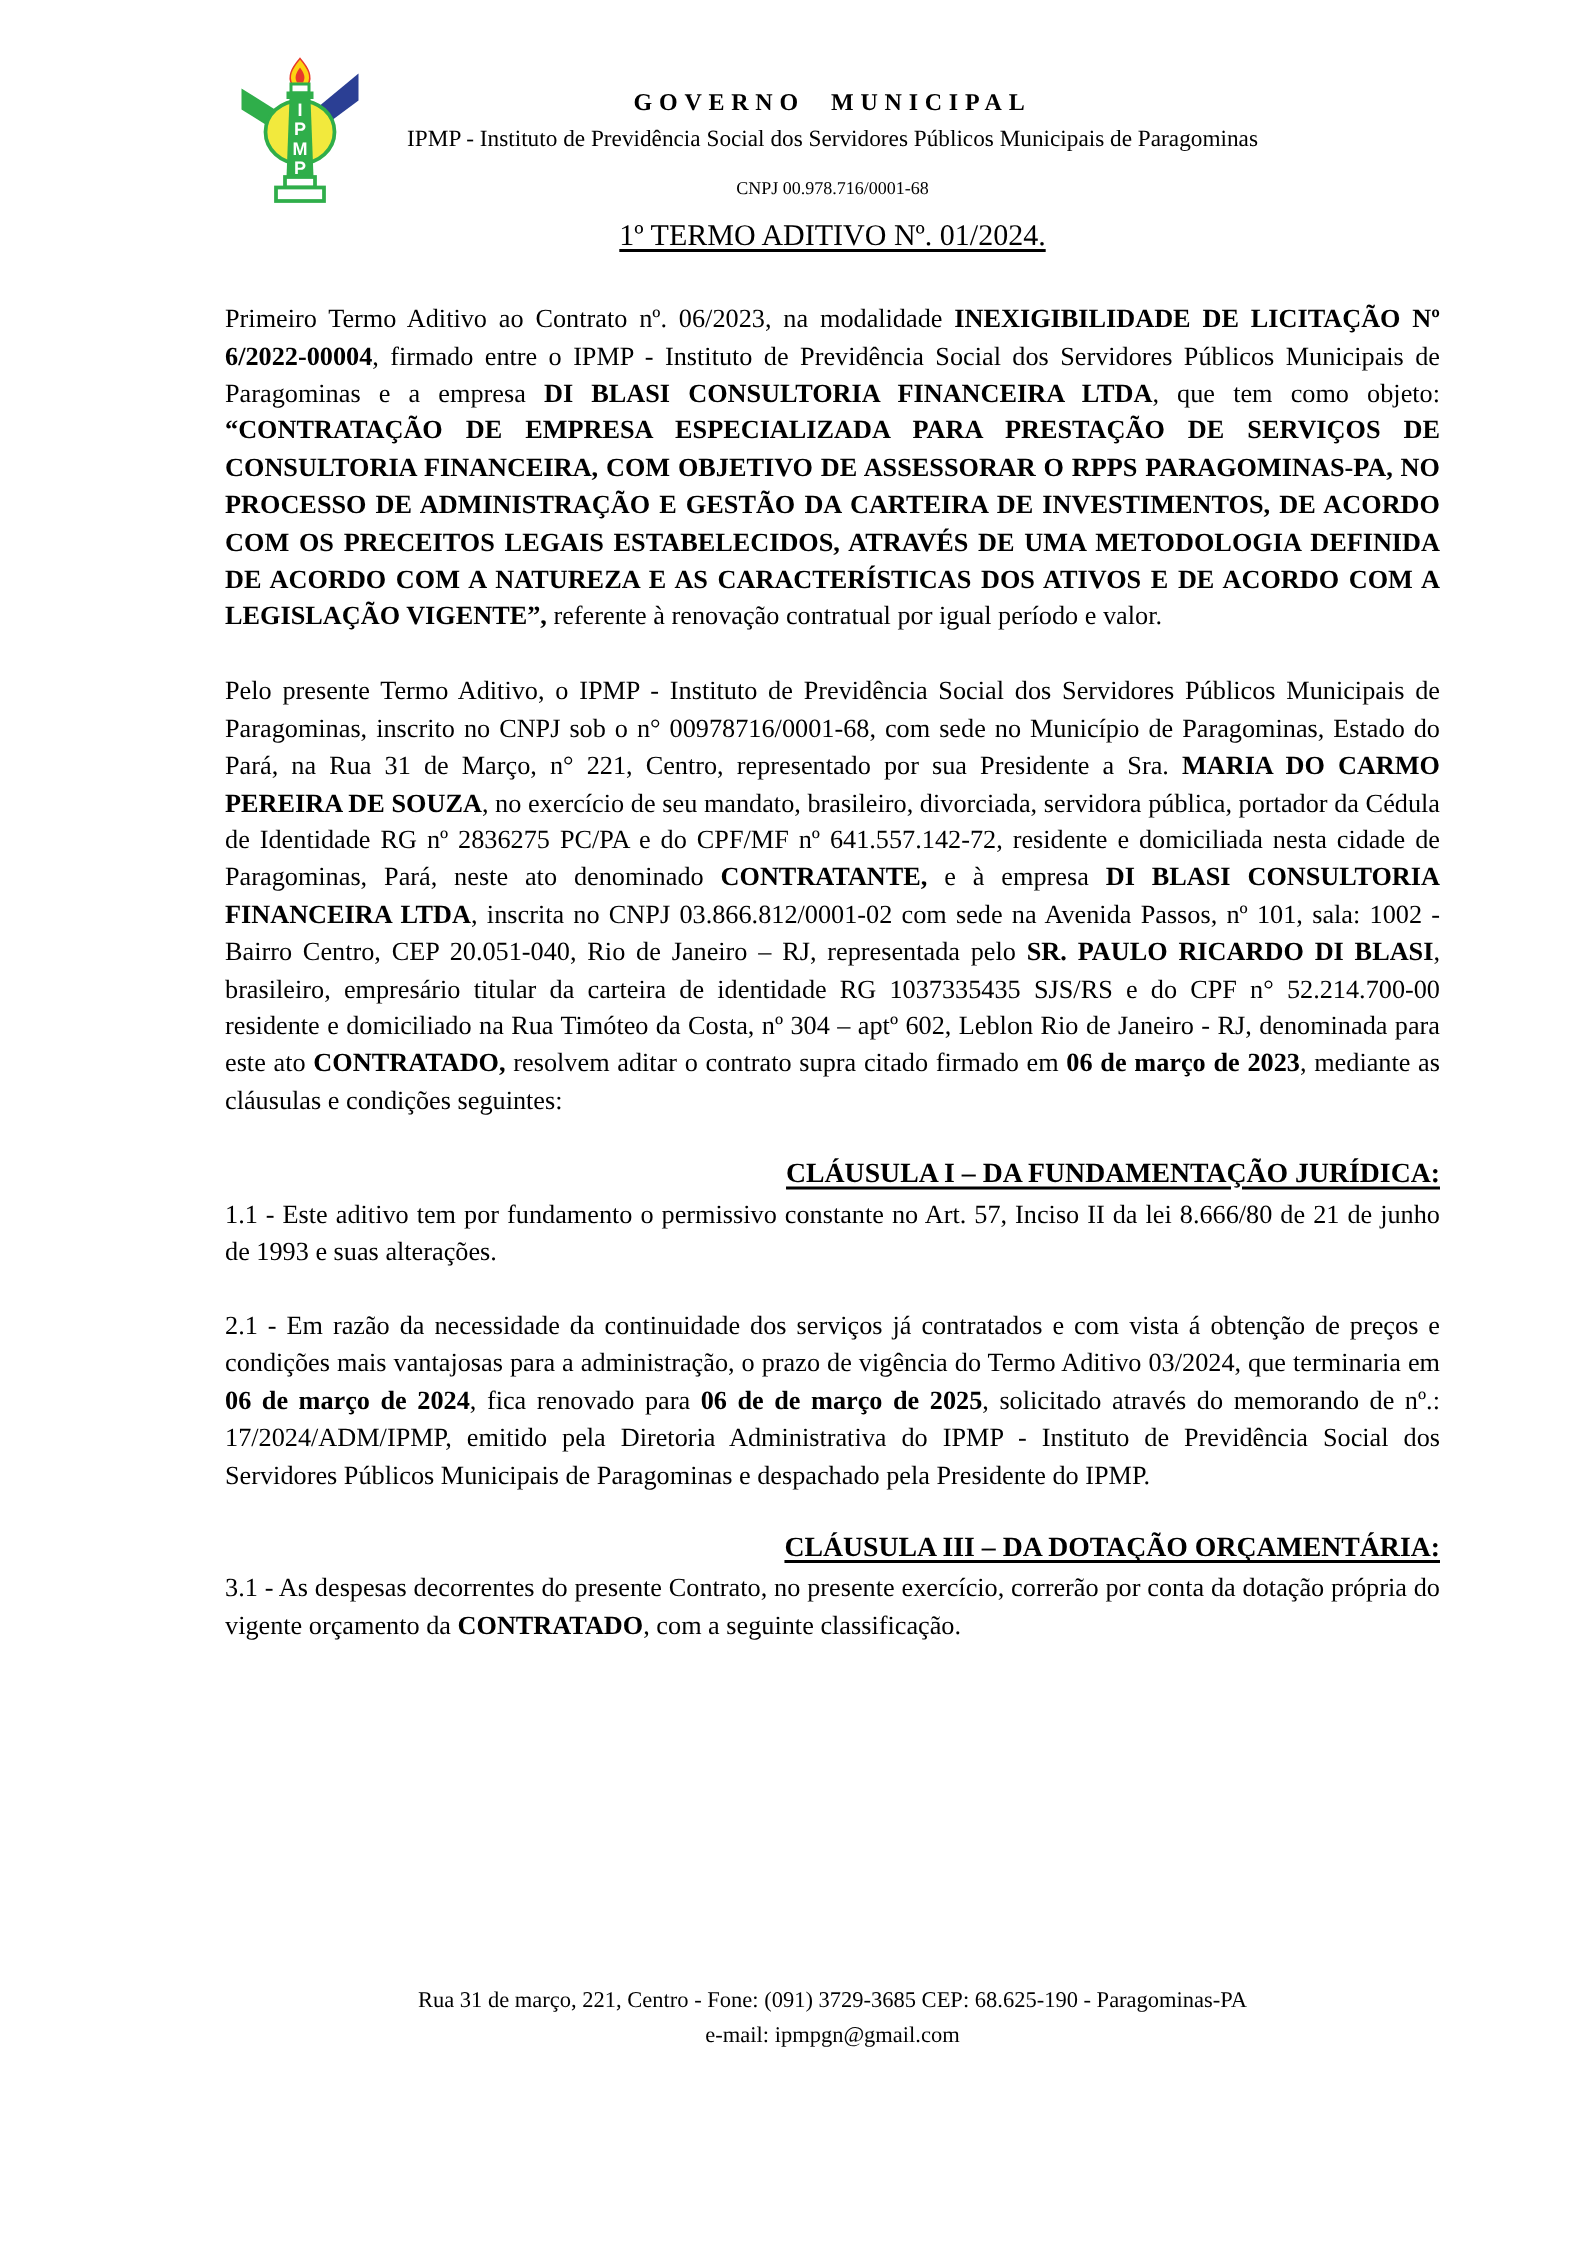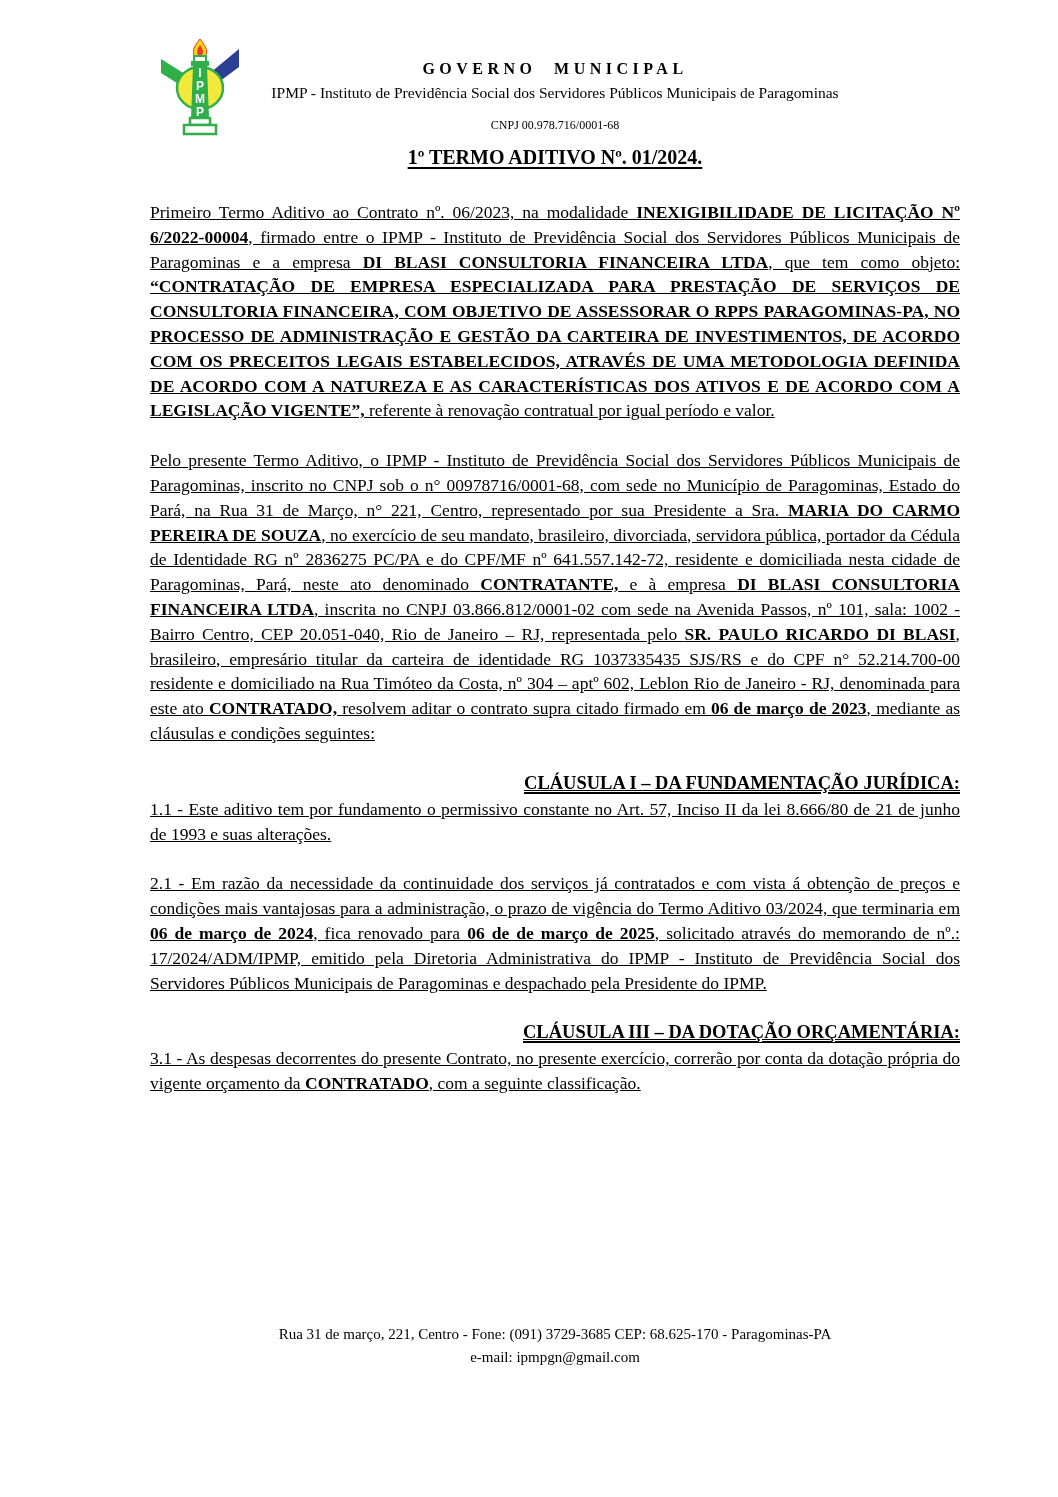--- a/index.html
+++ b/index.html
@@ -18,27 +18,27 @@
   .gov-line{
     font-weight:bold;font-size:16px;letter-spacing:4.5px;word-spacing:9px;
     margin:0 0 6px 0;
     text-align:center;
   }
   .inst-line{font-size:15.5px;margin:0 0 4px 0;}
   .cnpj-line{font-size:12px;margin:16px;}
   
   .doc-title{
     position:absolute;top:146px;left:150px;width:810px;
-    text-align:center;font-size:20px;font-weight:bold;
+    text-align:center;font-size:20px;font-weight:normal;
     text-decoration:underline;text-decoration-thickness:2px;text-underline-offset:3px;
   }
   
   .doc-body{
     position:absolute;top:200px;left:150px;width:810px;
-    font-size:17.5px;line-height:24.8px;text-align:justify;text-decoration:underline;
+    font-size:17.5px;line-height:24.8px;text-align:justify;
   }
   .para{margin:0 0 25px 0;}
   .para .bold{font-weight:bold;}
   .clause-heading{
     font-size:18.5px;font-weight:bold;margin:0 0 1px 0;
     text-decoration:underline;text-decoration-thickness:2px;text-underline-offset:3px;
     text-align:right;line-height:25px;
   }
   
   .page-footer{
@@ -91,17 +91,17 @@
       <p class="para"><span>Primeiro Termo Aditivo ao Contrato nº. 06/2023, na modalidade </span><span class="bold">INEXIGIBILIDADE DE LICITAÇÃO Nº 6/2022-00004</span><span>, firmado entre o IPMP - Instituto de Previdência Social dos Servidores Públicos Municipais de Paragominas e a empresa </span><span class="bold">DI BLASI CONSULTORIA FINANCEIRA LTDA</span><span>, que tem como objeto: </span><span class="bold">“CONTRATAÇÃO DE EMPRESA ESPECIALIZADA PARA PRESTAÇÃO DE SERVIÇOS DE CONSULTORIA FINANCEIRA, COM OBJETIVO DE ASSESSORAR O RPPS PARAGOMINAS-PA, NO PROCESSO DE ADMINISTRAÇÃO E GESTÃO DA CARTEIRA DE INVESTIMENTOS, DE ACORDO COM OS PRECEITOS LEGAIS ESTABELECIDOS, ATRAVÉS DE UMA METODOLOGIA DEFINIDA DE ACORDO COM A NATUREZA E AS CARACTERÍSTICAS DOS ATIVOS E DE ACORDO COM A LEGISLAÇÃO VIGENTE”,</span><span> referente à renovação contratual por igual período e valor.</span></p>
       <p class="para"><span>Pelo presente Termo Aditivo, o IPMP - Instituto de Previdência Social dos Servidores Públicos Municipais de Paragominas, inscrito no CNPJ sob o n° 00978716/0001-68, com sede no Município de Paragominas, Estado do Pará, na Rua 31 de Março, n° 221, Centro, representado por sua Presidente a Sra. </span><span class="bold">MARIA DO CARMO PEREIRA DE SOUZA</span><span>, no exercício de seu mandato, brasileiro, divorciada, servidora pública, portador da Cédula de Identidade RG nº 2836275 PC/PA e do CPF/MF nº 641.557.142-72, residente e domiciliada nesta cidade de Paragominas, Pará, neste ato denominado </span><span class="bold">CONTRATANTE,</span><span> e à empresa </span><span class="bold">DI BLASI CONSULTORIA FINANCEIRA LTDA</span><span>, inscrita no CNPJ 03.866.812/0001-02 com sede na Avenida Passos, nº 101, sala: 1002 - Bairro Centro, CEP 20.051-040, Rio de Janeiro – RJ, representada pelo </span><span class="bold">SR. PAULO RICARDO DI BLASI</span><span>, brasileiro, empresário titular da carteira de identidade RG 1037335435 SJS/RS e do CPF n° 52.214.700-00 residente e domiciliado na Rua Timóteo da Costa, nº 304 – aptº 602, Leblon Rio de Janeiro - RJ, denominada para este ato </span><span class="bold">CONTRATADO,</span><span> resolvem aditar o contrato supra citado firmado em </span><span class="bold">06 de março de 2023</span><span>, mediante as cláusulas e condições seguintes:</span></p>
       <h2 class="clause-heading">CLÁUSULA I – DA FUNDAMENTAÇÃO JURÍDICA:</h2>
       <p class="para"><span>1.1 - Este aditivo tem por fundamento o permissivo constante no Art. 57, Inciso II da lei 8.666/80 de 21 de junho de 1993 e suas alterações.</span></p>
       <p class="para"><span>2.1 - Em razão da necessidade da continuidade dos serviços já contratados e com vista á obtenção de preços e condições mais vantajosas para a administração, o prazo de vigência do Termo Aditivo 03/2024, que terminaria em </span><span class="bold">06 de março de 2024</span><span>, fica renovado para </span><span class="bold">06 de de março de 2025</span><span>, solicitado através do memorando de nº.: 17/2024/ADM/IPMP, emitido pela Diretoria Administrativa do IPMP - Instituto de Previdência Social dos Servidores Públicos Municipais de Paragominas e despachado pela Presidente do IPMP.</span></p>
       <h2 class="clause-heading">CLÁUSULA III – DA DOTAÇÃO ORÇAMENTÁRIA:</h2>
       <p class="para"><span>3.1 - As despesas decorrentes do presente Contrato, no presente exercício, correrão por conta da dotação própria do vigente orçamento da </span><span class="bold">CONTRATADO</span><span>, com a seguinte classificação.</span></p>
     </main>
 
   <footer class="page-footer">
-    <div>Rua 31 de março, 221, Centro - Fone: (091) 3729-3685 CEP: 68.625-170 - Paragominas-PA</div>
+    <div>Rua 31 de março, 221, Centro - Fone: (091) 3729-3685 CEP: 68.625-190 - Paragominas-PA</div>
     <div>e-mail: ipmpgn@gmail.com</div>
   </footer>
 
 </div>
 
 </body></html>

